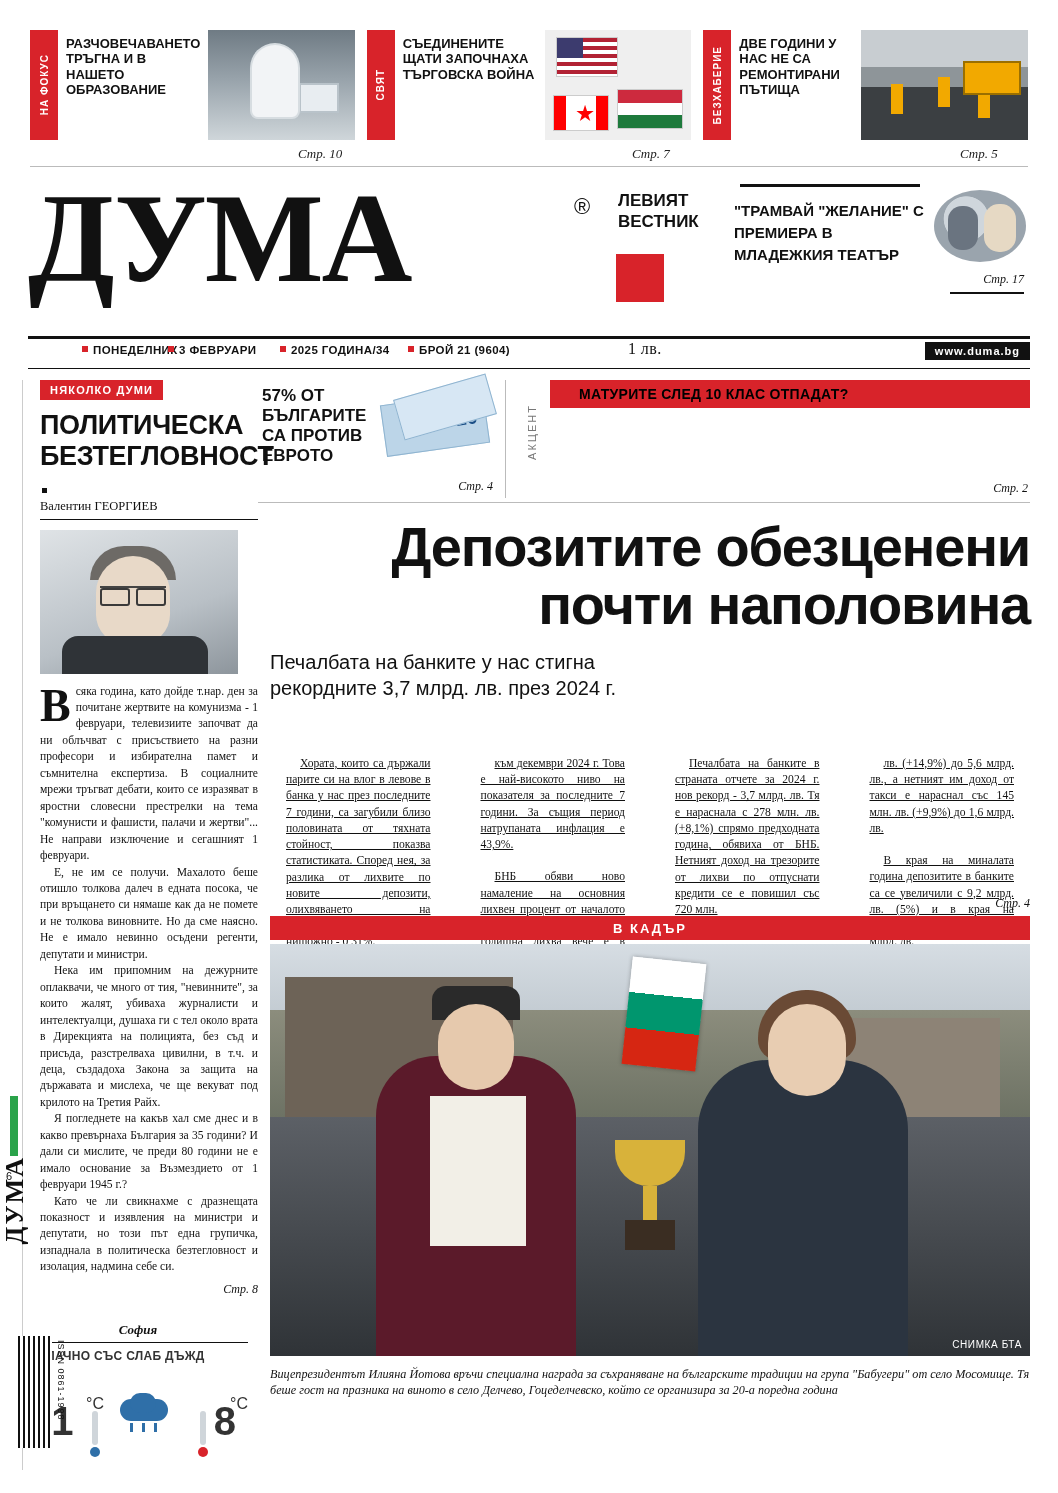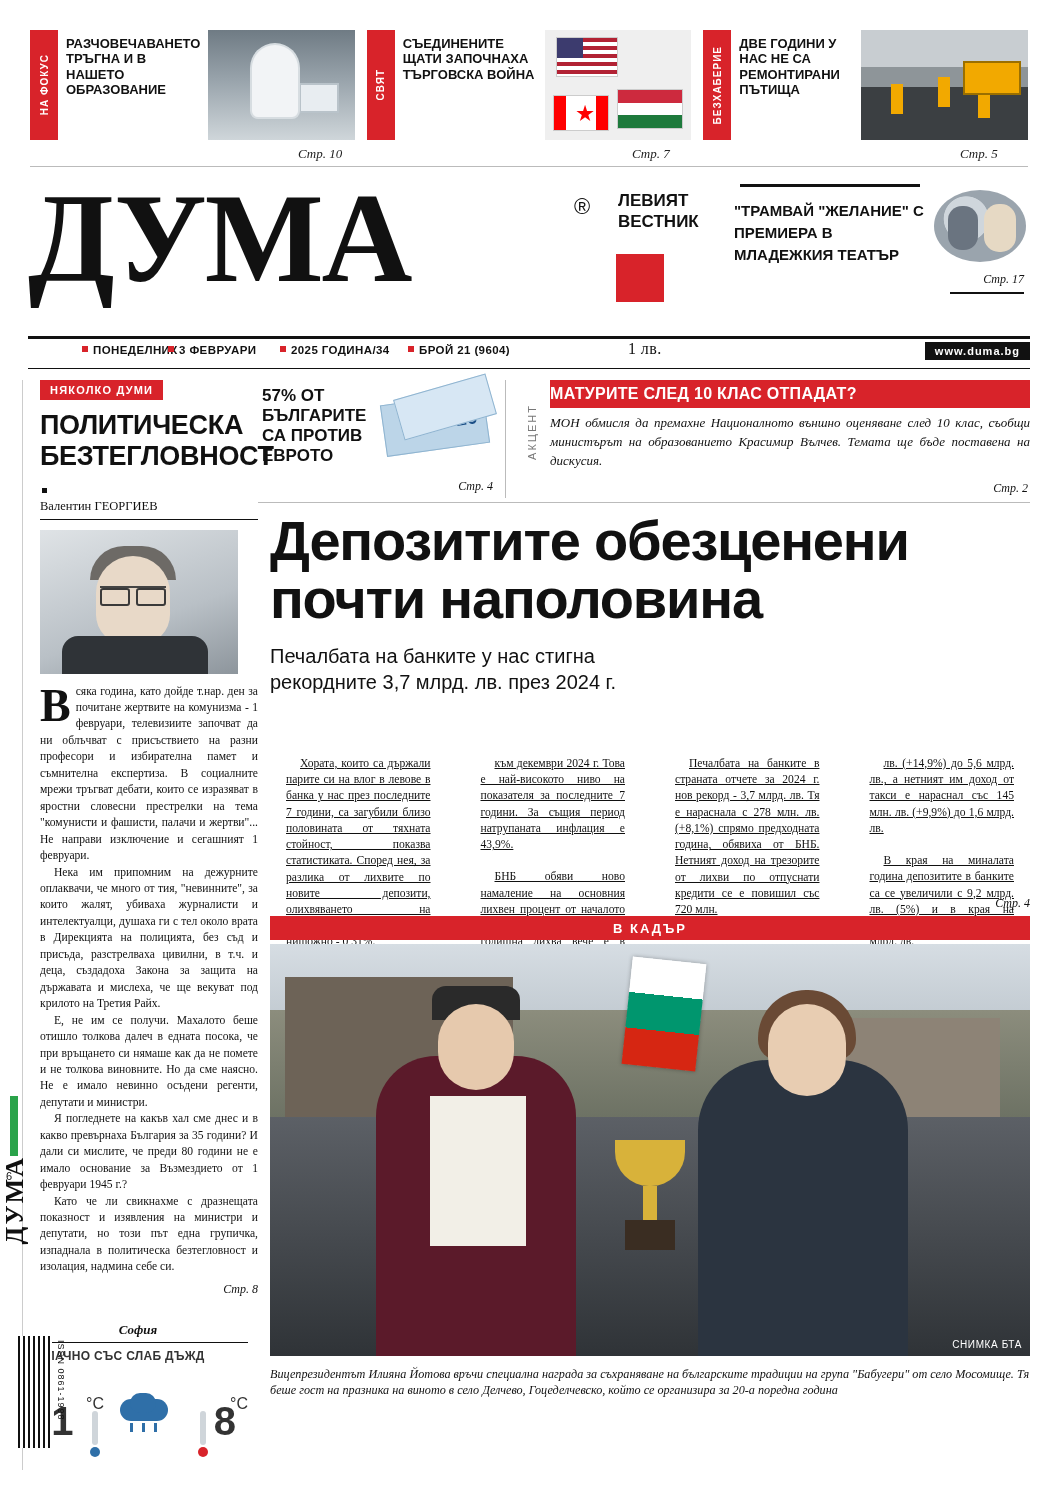--- a/index.html
+++ b/index.html
@@ -161,40 +161,41 @@
   .euro-box .epage { position:absolute; right:12px; bottom:4px; font-style:italic; font-size:12px; }
 
   .accent-box { position:absolute; left:518px; top:380px; width:512px; height:118px; }
   .accent-side {
     position:absolute; left:0; top:0; width:28px; height:104px;
     font-family:"Liberation Sans", sans-serif; font-size:11px; letter-spacing:2px; color:#777;
     display:flex; align-items:center; justify-content:center;
   }
   .accent-side span { writing-mode:vertical-rl; transform:rotate(180deg); }
   .accent-head {
-    position:absolute; left:32px; top:0; right:0; height:28px; background:#d8232a; color:#ffffff;
-    font-family:"Liberation Sans", sans-serif; font-weight:bold; font-size:16px; letter-spacing:.3px;
-    display:flex; align-items:center; padding-left:0;
+    position:absolute; left:32px; top:0; right:0; height:28px; background:#d8232a; color:#000000;
+    font-family:"Liberation Sans", sans-serif; font-weight:bold; font-size:14px; letter-spacing:.3px;
+    display:flex; align-items:center; padding-left:29px;
   }
   .accent-body {
     position:absolute; left:32px; top:34px; right:0;
     font-family:"Liberation Serif", serif; font-style:italic; font-size:13px; line-height:1.45; text-align:justify; color:#111;
   }
   .accent-page { position:absolute; right:2px; bottom:2px; font-style:italic; font-size:12px; }
   .accent-rule { position:absolute; left:258px; top:502px; width:772px; border-top:1px solid #bbb; }
 
   
   .lead { position:absolute; left:270px; top:512px; width:760px; }
   .kicker {
     font-family:"Liberation Sans", sans-serif; font-weight:bold; font-size:25px; color:#d8232a;
     letter-spacing:.2px;
   }
   .headline {
+    margin-top:6px;
     font-family:"Liberation Sans", sans-serif; font-weight:bold; font-size:56px; line-height:1.03;
-    letter-spacing:-1.2px; color:#111; text-align:left;
+    letter-spacing:-1.2px; color:#111; text-align:right;
   }
   .subhead {
     margin-top:16px; width:400px;
     font-family:"Liberation Sans", sans-serif; font-size:20px; line-height:1.3; color:#111;
   }
   .lead-cols {
     position:absolute; left:0; top:228px; width:760px; height:156px;
     display:flex; gap:18px;
     font-family:"Liberation Serif", serif; font-size:11.6px; line-height:1.4; text-align:justify; color:#111;
   }
@@ -371,22 +372,22 @@
     <div class="op-author">Валентин ГЕОРГИЕВ</div>
     <div class="op-rule"></div>
     <div class="op-photo">
       <div class="hair"></div>
         <div class="face"></div>
         <div class="glasses"></div>
         <div class="body"></div>
     </div>
     <div class="op-text">
       <p class="first"><span class="dropcap">В</span><span>сяка година, като дойде т.нар. ден за почитане жертвите на комунизма - 1 февруари, телевизиите започват да ни облъчват с присъствието на разни професори и избирателна памет и съмнителна експертиза. В социалните мрежи тръгват дебати, които се изразяват в яростни словесни престрелки на тема "комунисти и фашисти, палачи и жертви"... Не направи изключение и сегашният 1 февруари.</span></p>
+      <p>Е, не им се получи. Махалото беше отишло толкова далеч в едната посока, че при връщането си нямаше как да не помете и не толкова виновните. Но да сме наясно. Не е имало невинно осъдени регенти, депутати и министри.</p>
       <p>Нека им припомним на дежурните оплаквачи, че много от тия, "невинните", за които жалят, убиваха журналисти и интелектуалци, душаха ги с тел около врата в Дирекцията на полицията, без съд и присъда, разстрелваха цивилни, в т.ч. и деца, създадоха Закона за защита на държавата и мислеха, че ще векуват под крилото на Третия Райх.</p>
-      <p>Е, не им се получи. Махалото беше отишло толкова далеч в едната посока, че при връщането си нямаше как да не помете и не толкова виновните. Но да сме наясно. Не е имало невинно осъдени регенти, депутати и министри.</p>
       <p>Я погледнете на какъв хал сме днес и в какво превърнаха България за 35 години? И дали си мислите, че преди 80 години не е имало основание за Възмездието от 1 февруари 1945 г.?</p>
       <p>Като че ли свикнахме с дразнещата показност и изявления на министри и депутати, но този път една групичка, изпаднала в политическа безтегловност и изолация, надмина себе си.</p>
     </div>
     <div class="op-page">Стр. 8</div>
   </div>
 
   <div class="euro-box">
     <div class="etxt">57% ОТ БЪЛГАРИТЕ СА ПРОТИВ ЕВРОТО</div>
     <div class="epic">
       <div class="bill">
@@ -395,21 +396,20 @@
       <div class="bill2"></div>
     </div>
     <div class="epage">Стр. 4</div>
   </div>
 
   <div class="accent-box">
     <div class="accent-side">
         <span>АКЦЕНТ</span>
       </div>
     <div class="accent-head">МАТУРИТЕ СЛЕД 10 КЛАС ОТПАДАТ?</div>
-    <div class="accent-body">МОН обмисля да премахне Националното външно оценяване след 10 клас, съобщи министърът на образованието Красимир Вълчев. Темата ще бъде поставена на дискусия.</div>
     <div class="accent-page">Стр. 2</div>
   </div>
   <div class="accent-rule"></div>
 
   <div class="lead">
     <div class="headline">Депозитите обезценени почти наполовина</div>
     <div class="subhead">Печалбата на банките у нас стигна рекордните 3,7 млрд. лв. през 2024 г.</div>
     <div class="lead-cols">
       <div class="col">
         <p class="first">Хората, които са държали парите си на влог в левове в банка у нас през последните 7 години, са загубили близо половината от тяхната стойност, показва статистиката. Според нея, за разлика от лихвите по новите депозити, олихвяването на действащите договори е нищожно - 0,31%.</p>

